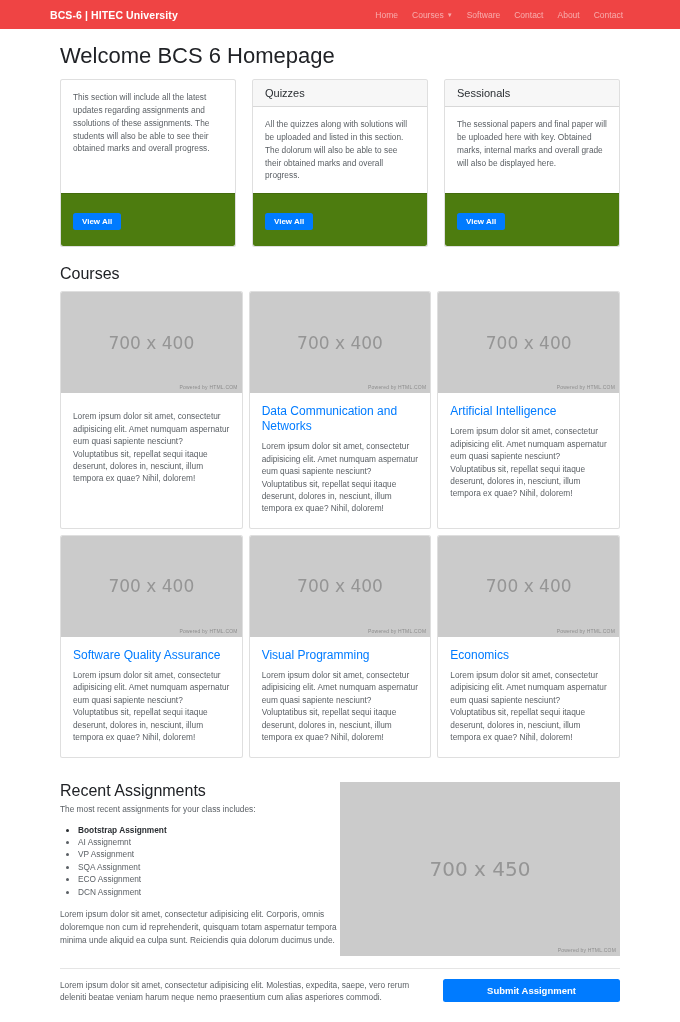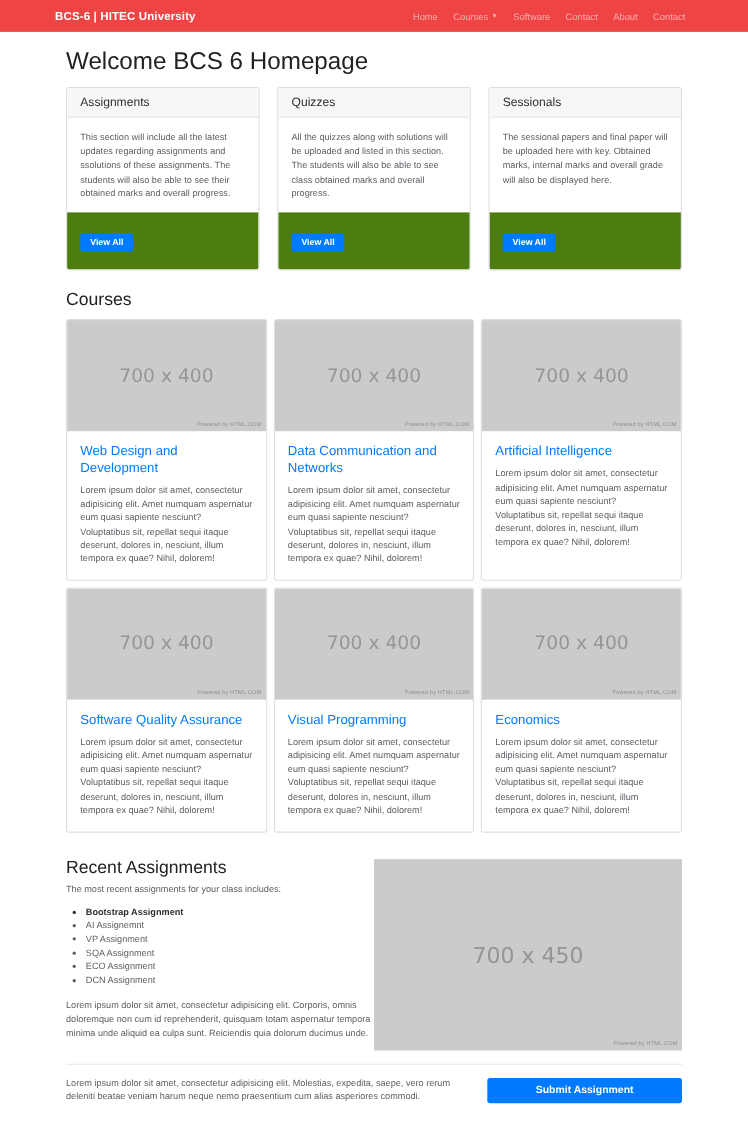--- a/index.html
+++ b/index.html
@@ -47,21 +47,21 @@
   .recent-intro { font-size:8.3px; color:#5a5f64; margin-bottom:10px; }
   .recent-list { margin:0 0 10px 18px; }
   .recent-list li { font-size:8.3px; color:#5a5f64; line-height:1.5; }
   .recent-list li.first { font-weight:bold; color:#2b2f33; }
   .recent-para { font-size:8.3px; line-height:1.55; color:#5a5f64; }
   .recent-right { flex:1; }
   .ph-big { height:174px; }
   .ph-label-big { font-size:20px; }
   hr.divider { border:none; border-top:1px solid rgba(0,0,0,.1); margin:12px 0 0; }
   
-  .submit-row { display:flex; align-items:flex-end; gap:18px; padding:10px 0 0; margin-bottom:36px; }
+  .submit-row { display:flex; align-items:flex-start; gap:18px; padding:10px 0 0; margin-bottom:36px; }
   .submit-text { flex:1 1 63%; font-size:8.3px; line-height:1.55; color:#5a5f64; }
   .btn-submit { flex:0 0 177px; background:#007bff; color:#fff; border:none; font-family:inherit;
     font-size:9.5px; font-weight:600; height:23px; border-radius:2.5px; cursor:pointer; }
 </style>
 </head>
 <body>
 
 <nav class="navbar">
   <div class="navbar-inner">
     <a href="#" class="brand">BCS-6 | HITEC University</a>
@@ -88,29 +88,28 @@
     </div>
   </div>
 </nav>
 
 <div class="container">
 
   <h1 class="page-title">Welcome BCS 6 Homepage</h1>
 
   <div class="cards-row">
     <div class="card">
-      <div class="card-header">Assignments</div>
       <div class="card-body">This section will include all the latest updates regarding assignments and ssolutions of these assignments. The students will also be able to see their obtained marks and overall progress.</div>
       <div class="card-footer">
         <button class="btn-blue">View All</button>
       </div>
     </div>
     <div class="card">
       <div class="card-header">Quizzes</div>
-      <div class="card-body">All the quizzes along with solutions will be uploaded and listed in this section. The students will also be able to see class obtained marks and overall progress.</div>
+      <div class="card-body">All the quizzes along with solutions will be uploaded and listed in this section. The dolorum will also be able to see their obtained marks and overall progress.</div>
       <div class="card-footer">
         <button class="btn-blue">View All</button>
       </div>
     </div>
     <div class="card">
       <div class="card-header">Sessionals</div>
       <div class="card-body">The sessional papers and final paper will be uploaded here with key. Obtained marks, internal marks and overall grade will also be displayed here.</div>
       <div class="card-footer">
         <button class="btn-blue">View All</button>
       </div>
@@ -119,21 +118,20 @@
 
   <h2 class="section-title courses-title">Courses</h2>
   <div class="course-grid">
 
     <div class="course-card">
       <div class="placeholder ph-small">
         <span class="ph-label">700 x 400</span>
         <span class="ph-watermark">Powered by HTML.COM</span>
       </div>
       <div class="course-body">
-        <a href="#" class="course-title">Web Design and Development</a>
         <div class="course-text">Lorem ipsum dolor sit amet, consectetur adipisicing elit. Amet numquam aspernatur eum quasi sapiente nesciunt? Voluptatibus sit, repellat sequi itaque deserunt, dolores in, nesciunt, illum tempora ex quae? Nihil, dolorem!</div>
       </div>
     </div>
 
     <div class="course-card">
       <div class="placeholder ph-small">
         <span class="ph-label">700 x 400</span>
         <span class="ph-watermark">Powered by HTML.COM</span>
       </div>
       <div class="course-body">

